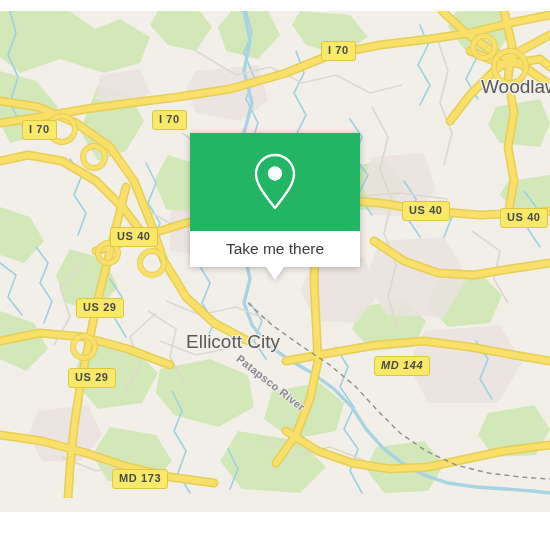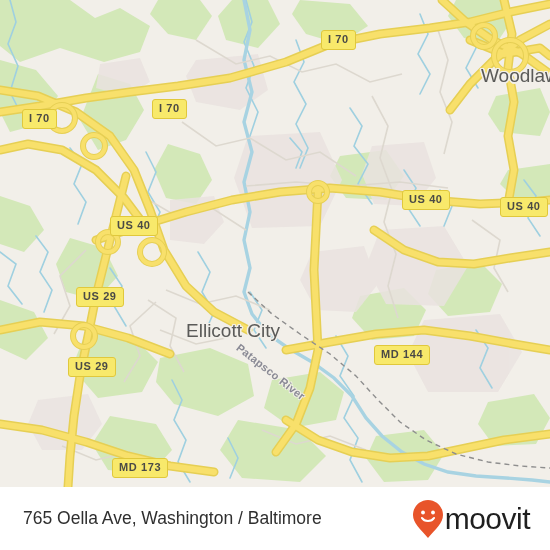--- a/index.html
+++ b/index.html
@@ -19,21 +19,21 @@
     width: 550px;
     height: 550px;
     overflow: hidden;
     background: #ffffff;
   }
 
   
   #map {
     position: absolute;
     left: 0;
-    top: 0;
+    top: 11px;
     width: 550px;
     height: 501px;
     overflow: hidden;
     background: #f2efe9;
   }
   #map-svg {
     position: absolute;
     left: 0;
     top: 0;
     display: block;
@@ -340,37 +340,35 @@
     </svg>
 
     <div class="shield" style="left:321px; top:30px;">I 70</div>
     <div class="shield" style="left:152px; top:99px;">I 70</div>
     <div class="shield" style="left:22px;  top:109px;">I 70</div>
     <div class="shield" style="left:110px; top:216px;">US 40</div>
     <div class="shield" style="left:402px; top:190px;">US 40</div>
     <div class="shield" style="left:500px; top:197px;">US 40</div>
     <div class="shield" style="left:76px;  top:287px;">US 29</div>
     <div class="shield" style="left:68px;  top:357px;">US 29</div>
-    <div class="shield" style="left:374px; top:345px;">MD 144</div>
+    <div class="shield" style="left:374px; top:345px;font-style:italic;">MD 144</div>
     <div class="shield" style="left:112px; top:458px;">MD 173</div>
 
     <div class="place-label" style="left:481px; top:66px;">Woodlawn</div>
     <div class="place-label two-line" style="left:183px; top:320px;">Ellicott City</div>
 
     <div class="river-label" style="left:238px; top:340px; transform: rotate(38deg); transform-origin: 0 50%;">Patapsco River</div>
 
 
-  </div>
-
-  <div id="bottom-bar">
-    <div id="address-text">765 Oella Ave, Washington / Baltimore</div>
-    <div id="brand">
-      <svg width="32" height="40" viewBox="0 0 32 40">
-        <path d="M16 1 C7.7 1 1 7.7 1 16 C1 24 8.5 30 16 39 C23.5 30 31 24 31 16 C31 7.7 24.3 1 16 1 Z" fill="#e8542a"></path>
-        <circle cx="11" cy="13.5" r="1.9" fill="#ffffff"></circle>
-        <circle cx="21" cy="13.5" r="1.9" fill="#ffffff"></circle>
-        <path d="M10 19 C12.4 23 19.6 23 22 19" fill="none" stroke="#ffffff" stroke-width="2.1" stroke-linecap="round"></path>
-      </svg>
-      <div id="brand-name">moovit</div>
+    <div id="popup">
+      <div id="popup-header">
+        <svg width="46" height="60" viewBox="0 0 46 60">
+          <path d="M23 3 C12.5 3 4 11.5 4 22 C4 33 14 44 23 56 C32 44 42 33 42 22 C42 11.5 33.5 3 23 3 Z" fill="none" stroke="#ffffff" stroke-width="2.4" stroke-linejoin="round"></path>
+          <circle cx="23" cy="21.5" r="7.2" fill="#ffffff"></circle>
+        </svg>
+      </div>
+      <div id="popup-footer">Take me there</div>
+      <div id="popup-tail"></div>
     </div>
   </div>
 
+
 </div>
 
 </body></html>

